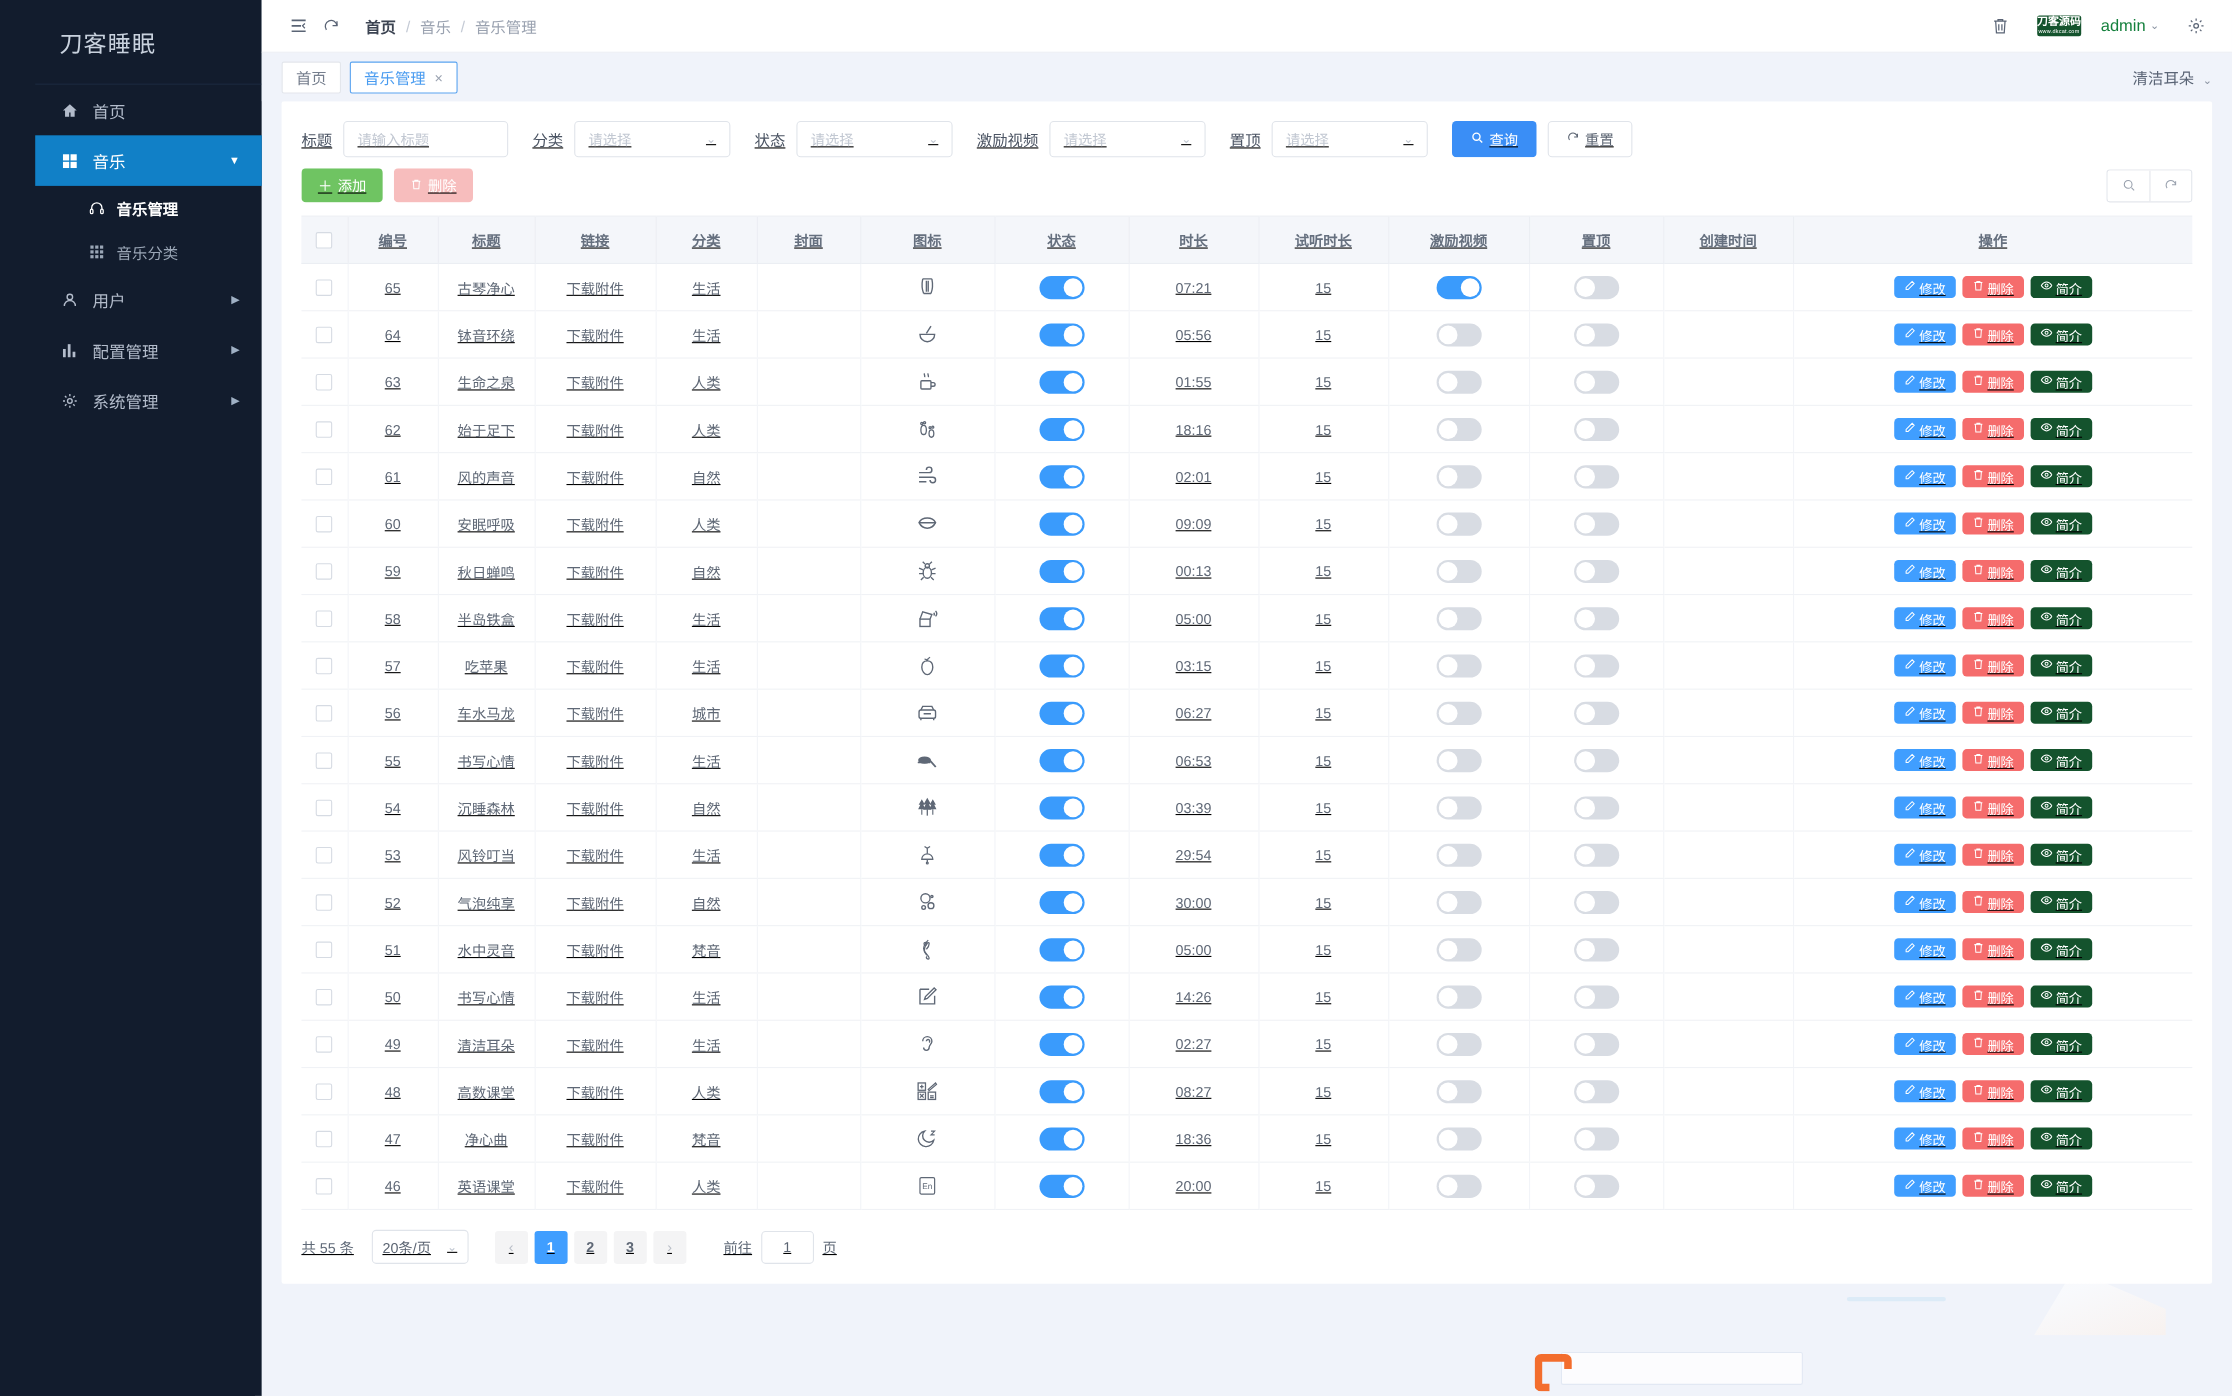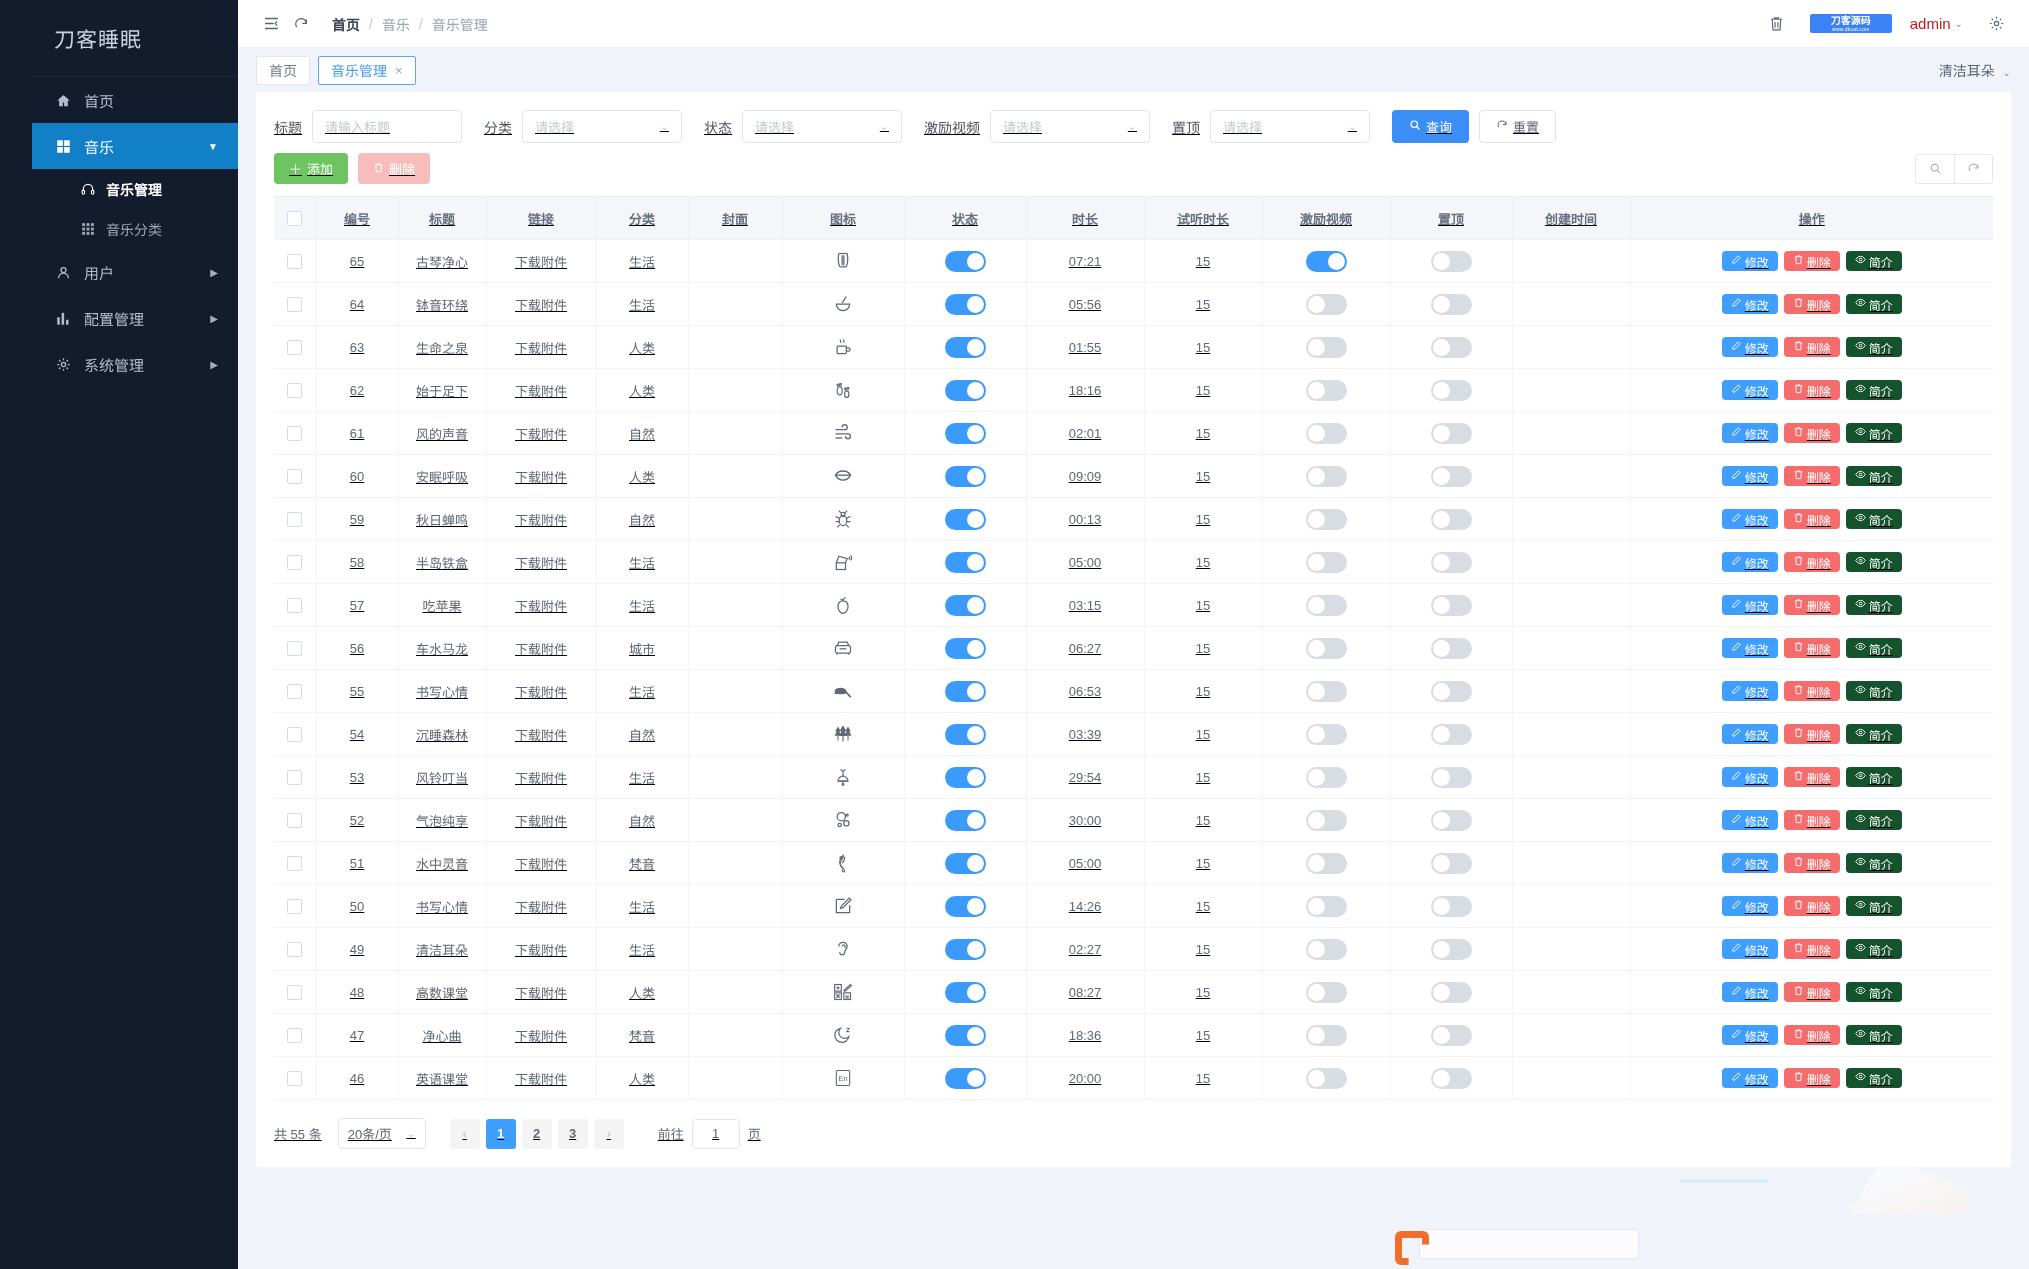--- a/index.html
+++ b/index.html
@@ -56,25 +56,25 @@
     border-bottom: 1px solid #eceef3;
   }
   .topbar .tb-icon { width: 30px; height: 30px; display: flex;
     align-items: center; justify-content: center; color: #5a6475; cursor: pointer; }
   .crumb { display: flex; align-items: center; margin-left: 16px; font-size: 14px; }
   .crumb .c0 { color: #3c4452; font-weight: bold; }
   .crumb .cx { color: #9aa2b0; }
   .crumb .sep { color: #c3c9d4; margin: 0 9px; }
   .topbar-right { margin-left: auto; display: flex; align-items: center; gap: 18px; }
   .logo-badge {
-    background: #3b82f6; color: #fff; font-size: 10px; font-weight: bold;
-    padding: 2px 21px 1px; border-radius: 2px; line-height: 1.05; text-align: center;
+    background: #14532d; color: #fff; font-size: 10px; font-weight: bold;
+    padding: 2px 0 1px; border-radius: 2px; line-height: 1.05; text-align: center;
   }
   .logo-badge .sub { font-size: 5px; font-weight: normal; letter-spacing: .2px; display: block; }
-  .user-name { font-size: 15px; color: #b91c1c; }
+  .user-name { font-size: 15px; color: #15803d; }
   .caret { font-size: 10px; color: #8a93a2; margin-left: 4px; }
 
   .tabbar {
     height: 44px; flex: 0 0 44px; background: #f0f3fa;
     display: flex; align-items: center; padding: 0 18px; gap: 8px;
   }
   .tab {
     height: 29px; display: inline-flex; align-items: center;
     padding: 0 12px; font-size: 14px; background: #fff;
     border: 1px solid #e3e6ec; color: #757e8d; cursor: pointer; border-radius: 2px;
@@ -90,21 +90,21 @@
   .filters { display: flex; align-items: center; padding: 18px 18px 10px; gap: 0; flex-wrap: nowrap; }
   .f-group { display: flex; align-items: center; margin-right: 22px; }
   .f-label { font-size: 14px; color: #4b5healthy; }
   .f-label { font-size: 14px; color: #4b5463; margin-right: 10px; white-space: nowrap; }
   .f-input {
     height: 33px; border: 1px solid #e0e4ea; border-radius: 4px;
     padding: 0 12px; font-size: 13px; color: #5b6472; background: #fff;
     display: flex; align-items: center;
   }
   .f-input.txt { width: 150px; }
-  .f-input.sel { width: 160px; }
+  .f-input.sel { width: 142px; }
   .f-input .ph { color: #c2c8d2; }
   .f-input .dd { margin-left: auto; color: #c2c8d2; font-size: 11px; }
   .btn {
     height: 33px; border-radius: 4px; font-size: 13px;
     display: inline-flex; align-items: center; justify-content: center;
     padding: 0 16px; cursor: pointer; gap: 5px; border: 1px solid transparent;
     white-space: nowrap;
   }
   .btn-primary { background: #3a8ef6; color: #fff; }
   .btn-plain { background: #fff; color: #5b6472; border-color: #e0e4ea; }

